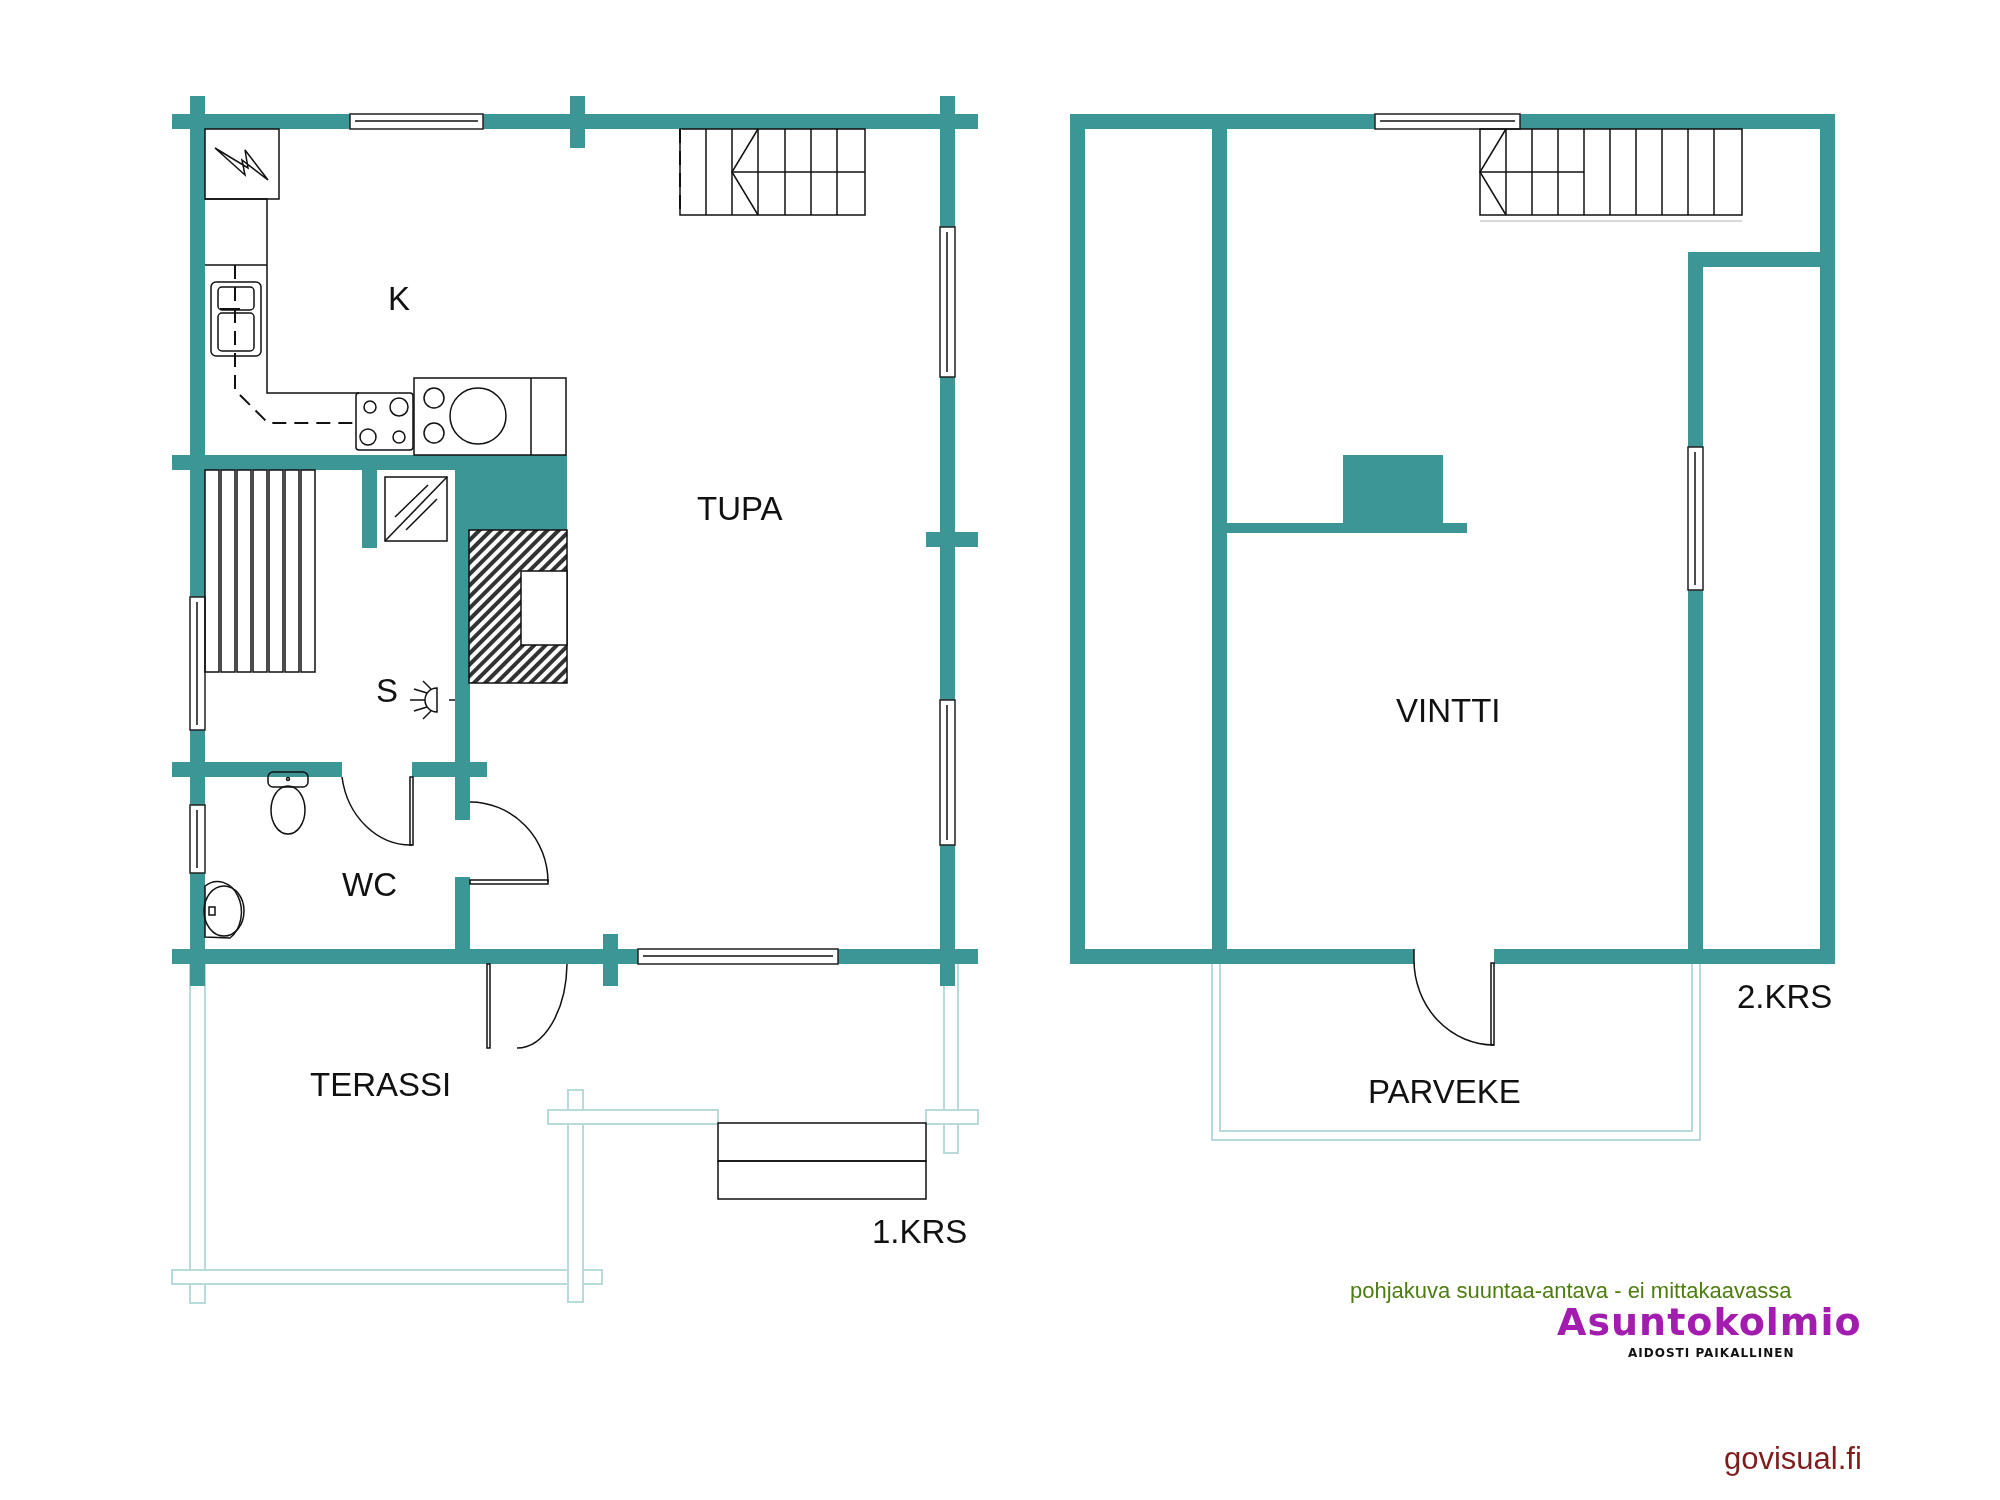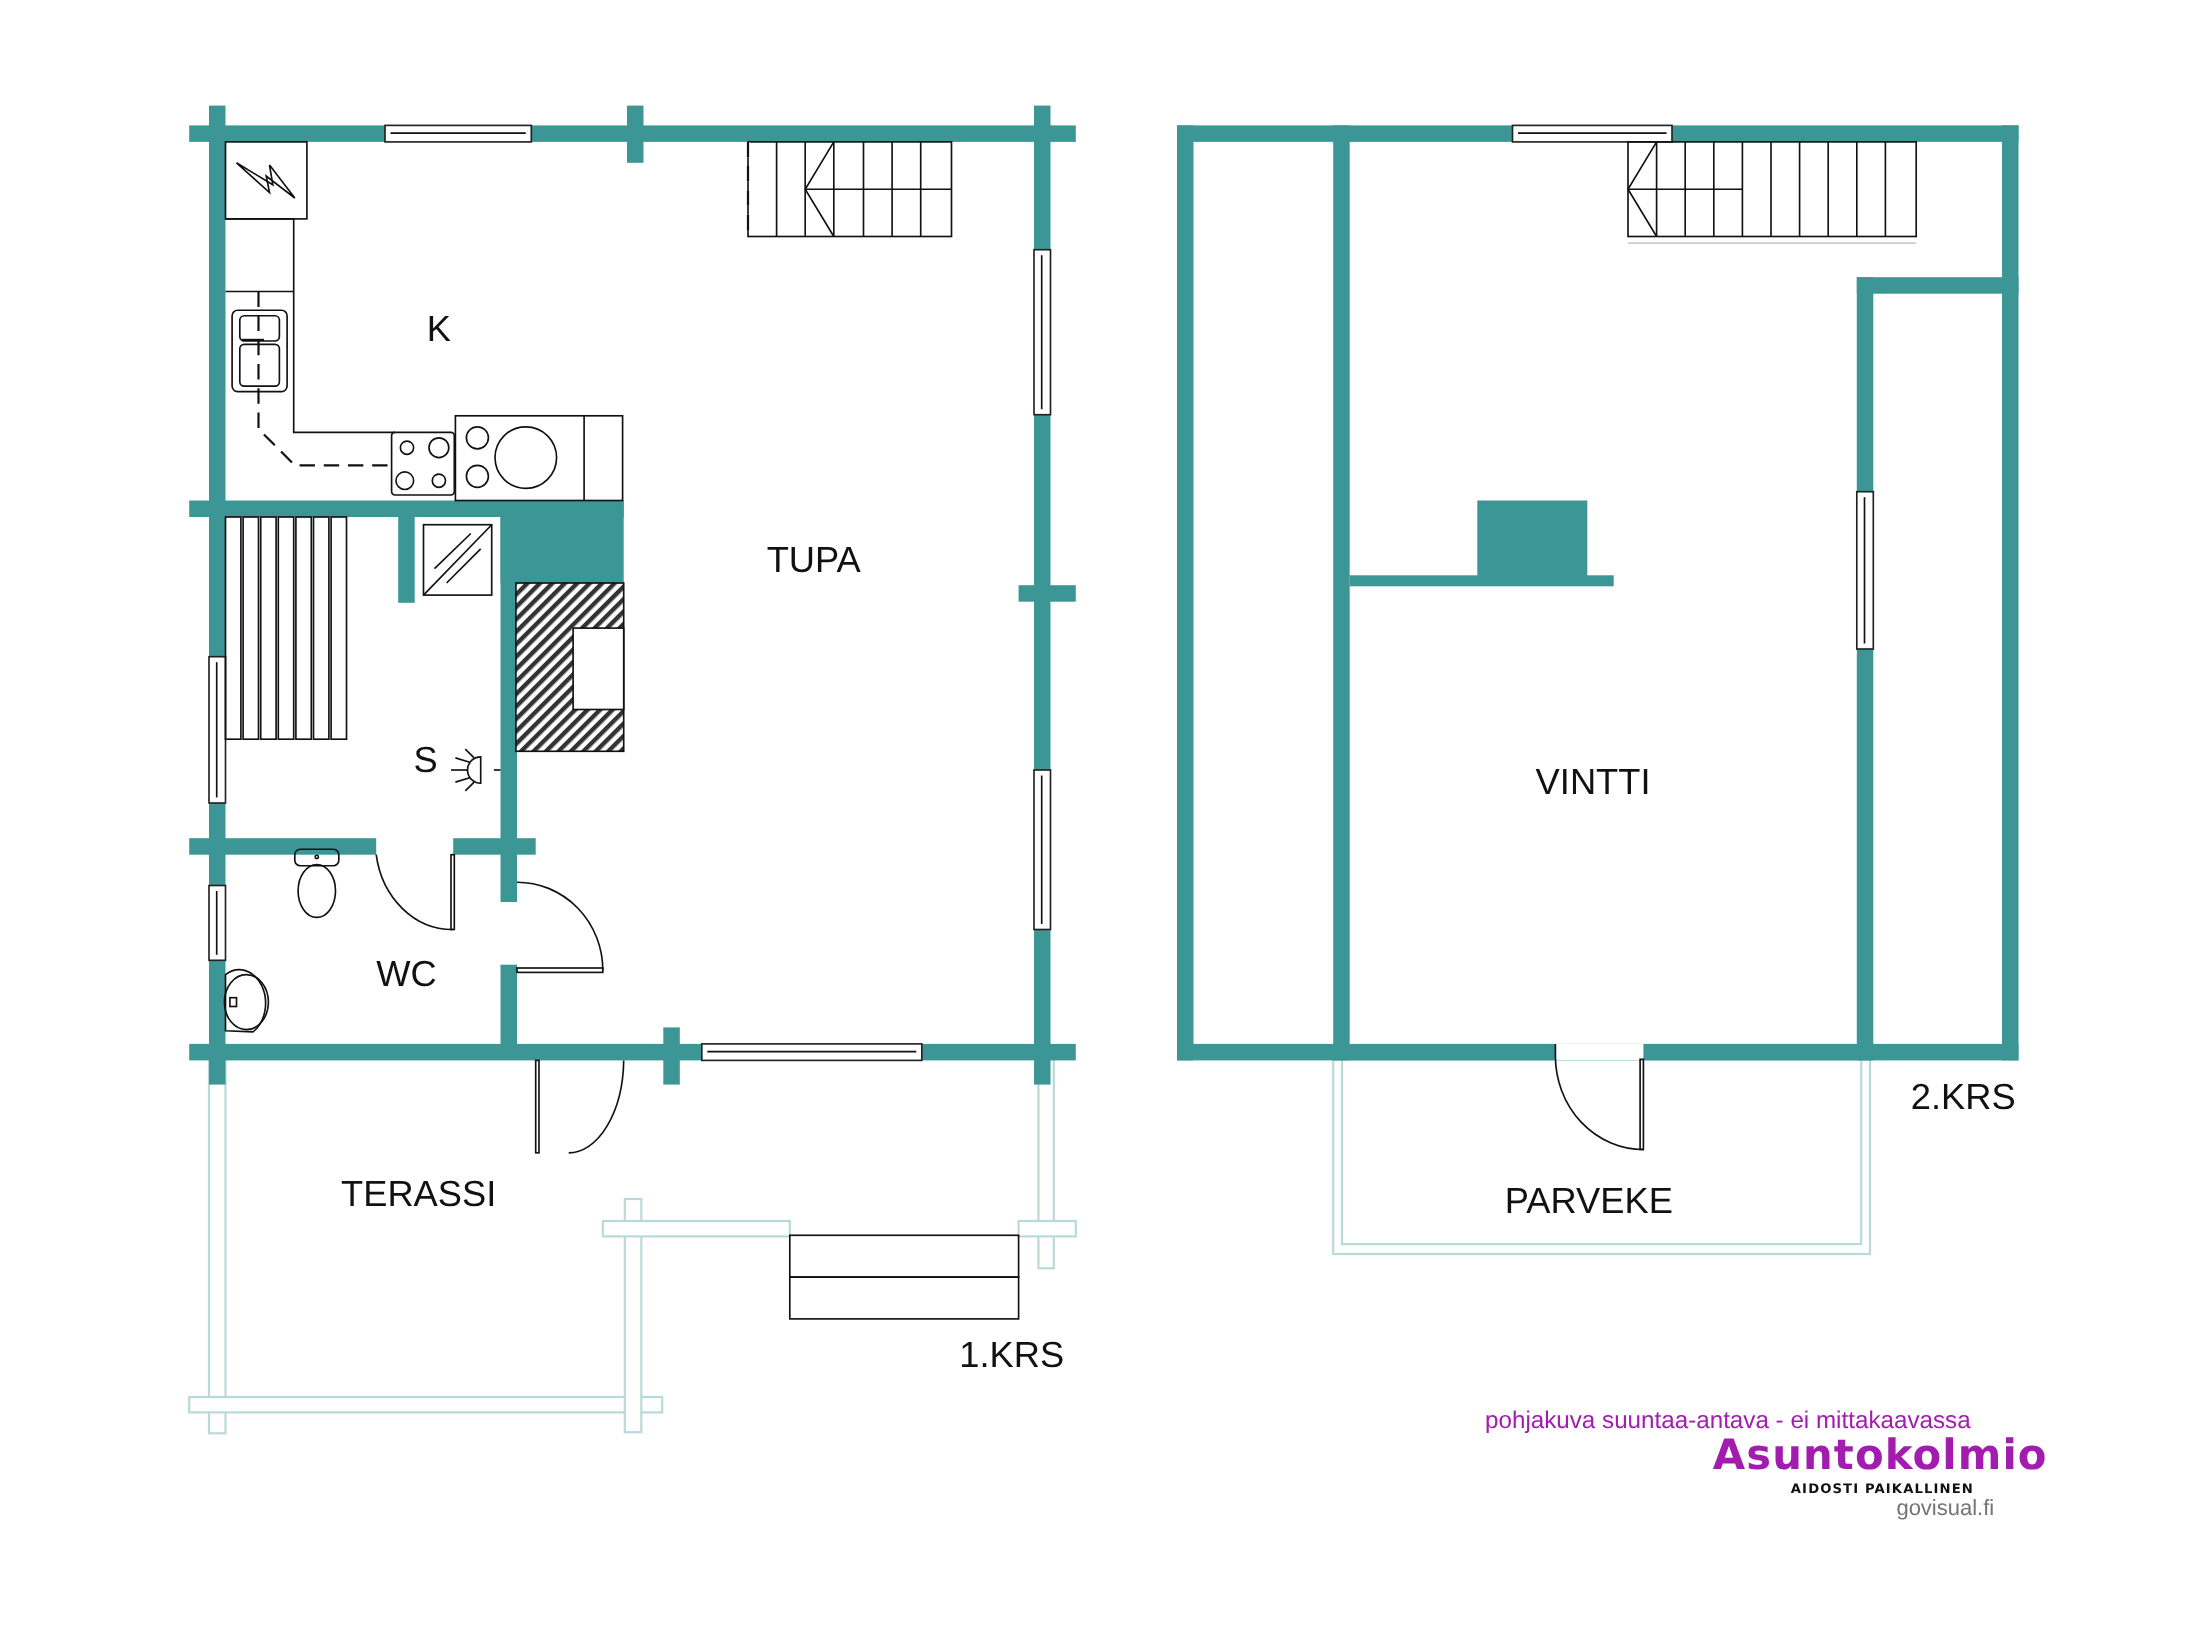--- a/index.html
+++ b/index.html
@@ -5,21 +5,21 @@
   html, body { margin:0; padding:0; background:#ffffff; }
   body { width:2000px; height:1500px; position:relative; overflow:hidden; font-family:"Liberation Sans", sans-serif; }
   svg { position:absolute; left:0; top:0; }
   .wall { fill:#3d9696; }
   .ghost { fill:#ffffff; stroke:#b9dada; stroke-width:2; }
   .line { fill:none; stroke:#111; stroke-width:2; }
   .thin { fill:none; stroke:#111; stroke-width:1.5; }
   .win { fill:#ffffff; stroke:#222; stroke-width:1.5; }
   .dash { fill:none; stroke:#111; stroke-width:2; stroke-dasharray:14 8; }
   .room { font-family:"Liberation Sans", sans-serif; font-size:33px; fill:#111; }
-  .note { position:absolute; font-family:"Liberation Sans", sans-serif; color:#a21caf; }
+  .note { position:absolute; font-family:"Liberation Sans", sans-serif; color:#4d7c0f; }
   .brand { position:absolute; font-family:"DejaVu Sans", sans-serif; font-weight:bold; color:#a21caf; }
   .tag { position:absolute; font-family:"DejaVu Sans", sans-serif; font-weight:bold; color:#111; letter-spacing:1px; }
 </style>
 </head>
 <body>
 
 <svg width="2000" height="1500" viewBox="0 0 2000 1500">
 
   <g>
 
@@ -236,13 +236,13 @@
 
     <text class="room" x="1396" y="722">VINTTI</text>
     <text class="room" x="1368" y="1103">PARVEKE</text>
     <text class="room" x="1737" y="1008">2.KRS</text>
   </g>
 </svg>
 
 <div class="note" style="left:1350px; top:1278px; font-size:22px;">pohjakuva suuntaa-antava - ei mittakaavassa</div>
 <div class="brand" style="left:1557px; top:1300px; font-size:38px; letter-spacing:1px;">Asuntokolmio</div>
 <div class="tag" style="left:1628px; top:1346px; font-size:12px;">AIDOSTI PAIKALLINEN</div>
-<div class="note" style="left:1724px; top:1360px; font-size:20px; color:#737373;">govisual.fi</div>
+<div class="note" style="left:1724px; top:1441px; font-size:31px; color:#7f1d1d;">govisual.fi</div>
 
 </body></html>

